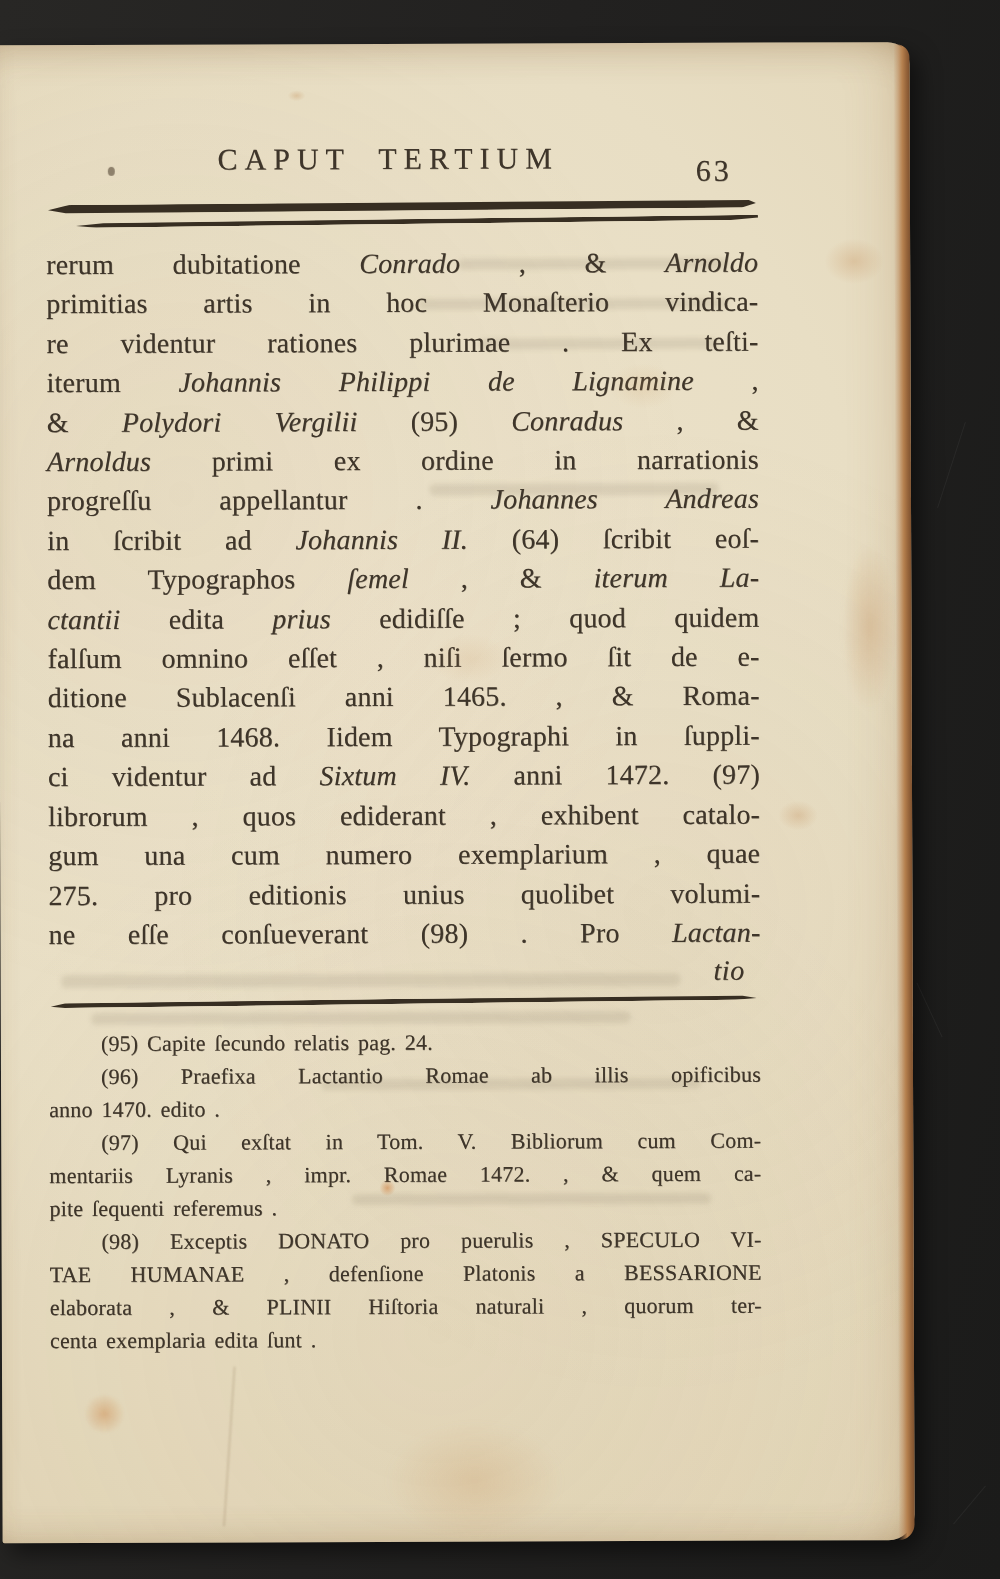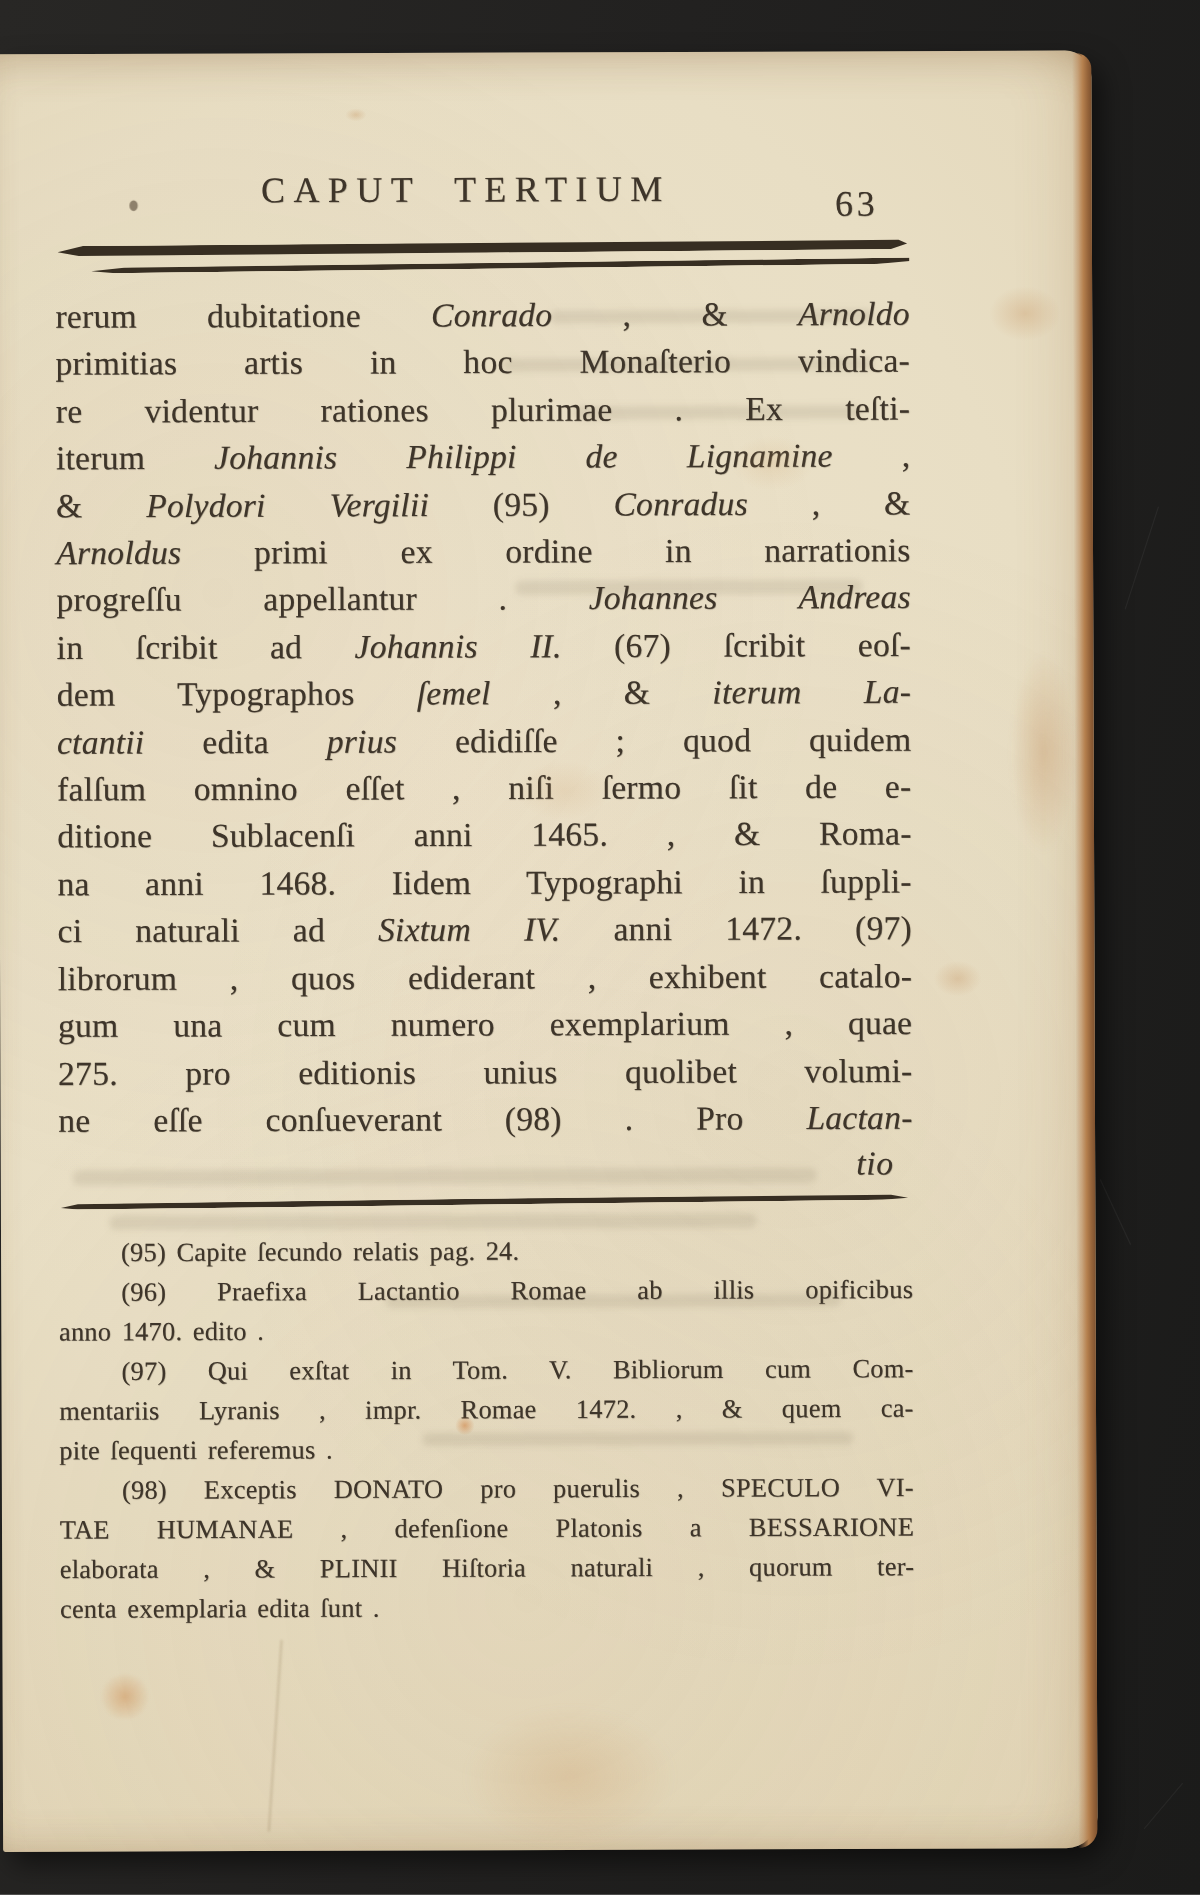--- a/index.html
+++ b/index.html
@@ -119,27 +119,27 @@
     <div class="rule rule-thin"></div>
 
     <div class="main-lines">
         <div class="tline"><span class="seg">rerum dubitatione </span><span class="seg it">Conrado</span><span class="seg"> , &amp; </span><span class="seg it">Arnoldo</span></div>
         <div class="tline"><span class="seg">primitias artis in hoc Monaſterio vindica-</span></div>
         <div class="tline"><span class="seg">re videntur rationes plurimae . Ex teſti-</span></div>
         <div class="tline"><span class="seg">iterum </span><span class="seg it">Johannis Philippi de Lignamine</span><span class="seg"> ,</span></div>
         <div class="tline"><span class="seg">&amp; </span><span class="seg it">Polydori Vergilii</span><span class="seg"> (95) </span><span class="seg it">Conradus</span><span class="seg"> , &amp;</span></div>
         <div class="tline"><span class="seg it">Arnoldus</span><span class="seg"> primi ex ordine in narrationis</span></div>
         <div class="tline"><span class="seg">progreſſu appellantur . </span><span class="seg it">Johannes Andreas</span></div>
-        <div class="tline"><span class="seg">in ſcribit ad </span><span class="seg it">Johannis II.</span><span class="seg"> (67) ſcribit eoſ-</span></div>
+        <div class="tline"><span class="seg">in ſcribit ad </span><span class="seg it">Johannis II.</span><span class="seg"> (64) ſcribit eoſ-</span></div>
         <div class="tline"><span class="seg">dem Typographos </span><span class="seg it">ſemel</span><span class="seg"> , &amp; </span><span class="seg it">iterum La-</span></div>
         <div class="tline"><span class="seg it">ctantii</span><span class="seg"> edita </span><span class="seg it">prius</span><span class="seg"> edidiſſe ; quod quidem</span></div>
         <div class="tline"><span class="seg">falſum omnino eſſet , niſi ſermo ſit de e-</span></div>
         <div class="tline"><span class="seg">ditione Sublacenſi anni 1465. , &amp; Roma-</span></div>
         <div class="tline"><span class="seg">na anni 1468. Iidem Typographi in ſuppli-</span></div>
-        <div class="tline"><span class="seg">ci naturali ad </span><span class="seg it">Sixtum IV.</span><span class="seg"> anni 1472. (97)</span></div>
+        <div class="tline"><span class="seg">ci videntur ad </span><span class="seg it">Sixtum IV.</span><span class="seg"> anni 1472. (97)</span></div>
         <div class="tline"><span class="seg">librorum , quos ediderant , exhibent catalo-</span></div>
         <div class="tline"><span class="seg">gum una cum numero exemplarium , quae</span></div>
         <div class="tline"><span class="seg">275. pro editionis unius quolibet volumi-</span></div>
         <div class="tline"><span class="seg">ne eſſe conſueverant (98) . Pro </span><span class="seg it">Lactan-</span></div>
       </div>
 
     <div class="catchword-line">tio</div>
 
     <div class="rule foot-rule"></div>
 

